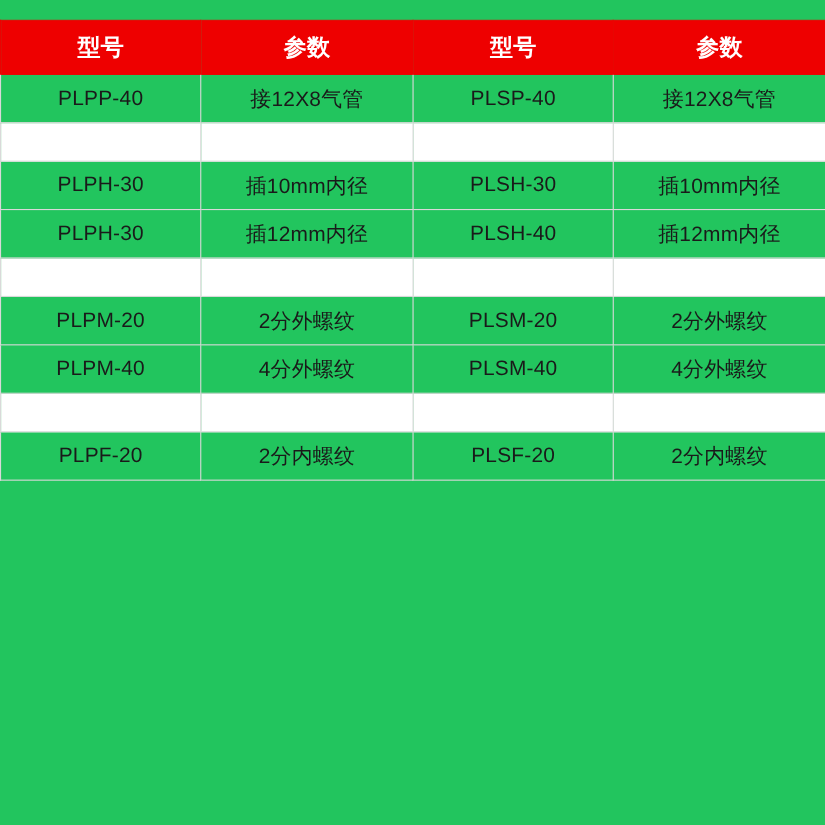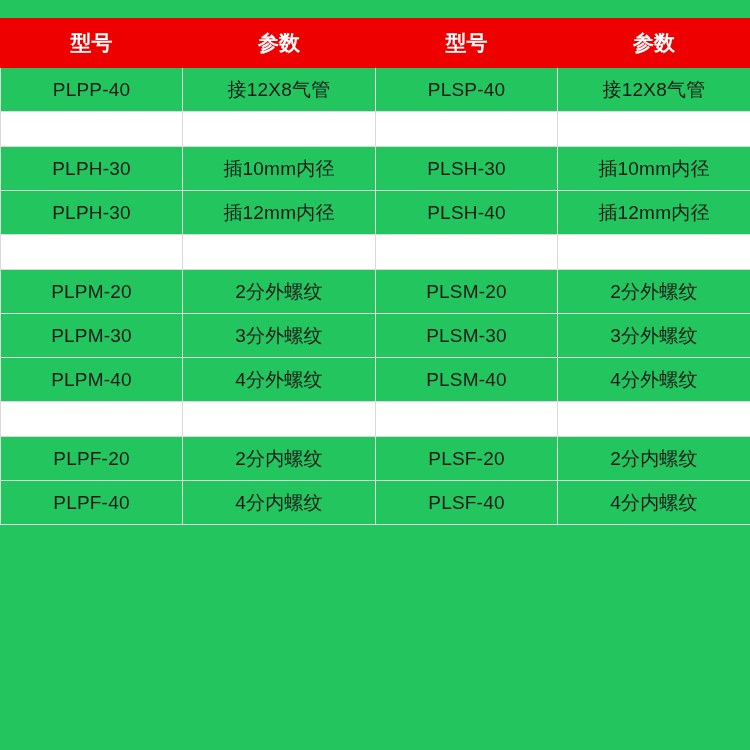--- a/index.html
+++ b/index.html
@@ -116,46 +116,34 @@
         <td></td>
       </tr>
 
       <tr>
         <td class="model">PLPM-20</td>
         <td class="param">2分外螺纹</td>
         <td class="model">PLSM-20</td>
         <td class="param">2分外螺纹</td>
       </tr>
       <tr>
-        <td class="model">PLPM-30</td>
-        <td class="param">3分外螺纹</td>
-        <td class="model">PLSM-30</td>
-        <td class="param">3分外螺纹</td>
-      </tr>
-      <tr>
         <td class="model">PLPM-40</td>
         <td class="param">4分外螺纹</td>
         <td class="model">PLSM-40</td>
         <td class="param">4分外螺纹</td>
       </tr>
       <tr class="spacer">
         <td></td>
         <td></td>
         <td></td>
         <td></td>
       </tr>
 
       <tr>
         <td class="model">PLPF-20</td>
         <td class="param">2分内螺纹</td>
         <td class="model">PLSF-20</td>
         <td class="param">2分内螺纹</td>
       </tr>
-      <tr>
-        <td class="model">PLPF-40</td>
-        <td class="param">4分内螺纹</td>
-        <td class="model">PLSF-40</td>
-        <td class="param">4分内螺纹</td>
-      </tr>
 
     </tbody>
   </table>
 </div>
 
 </body></html>

